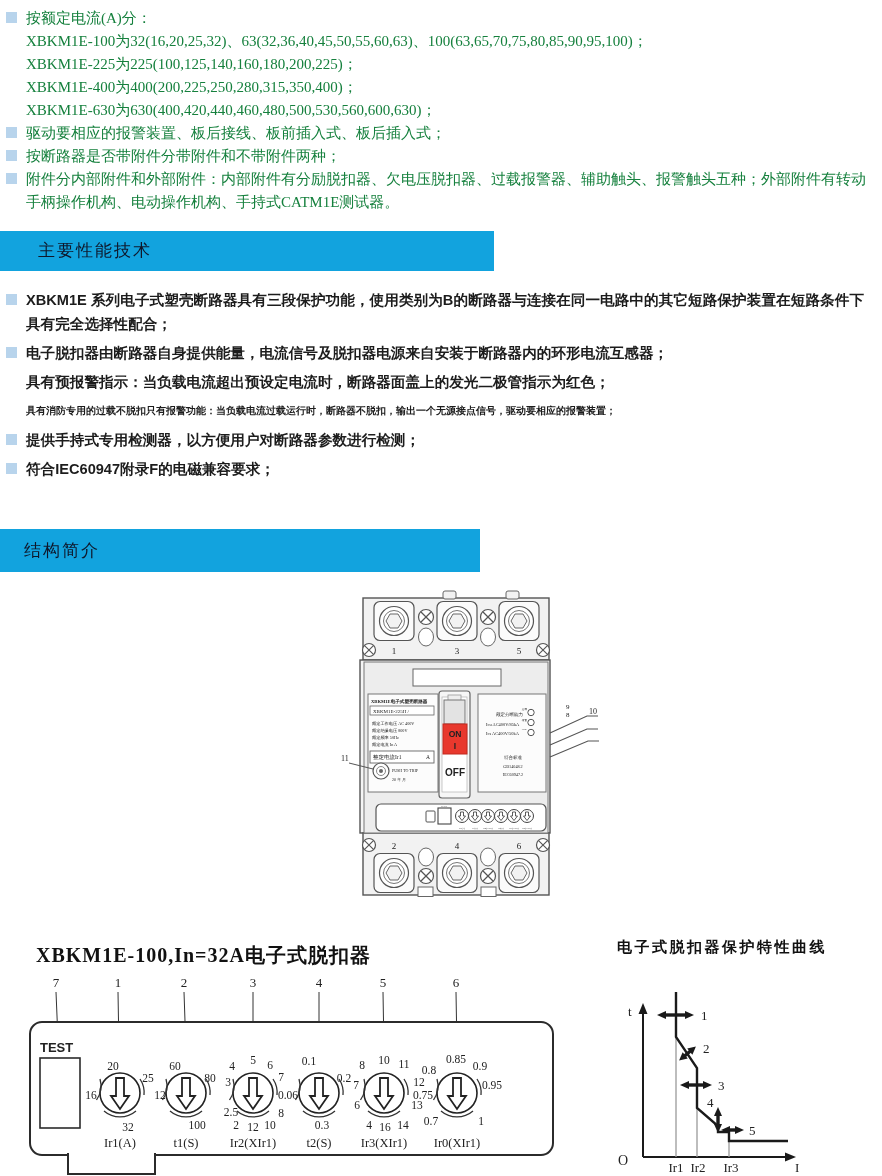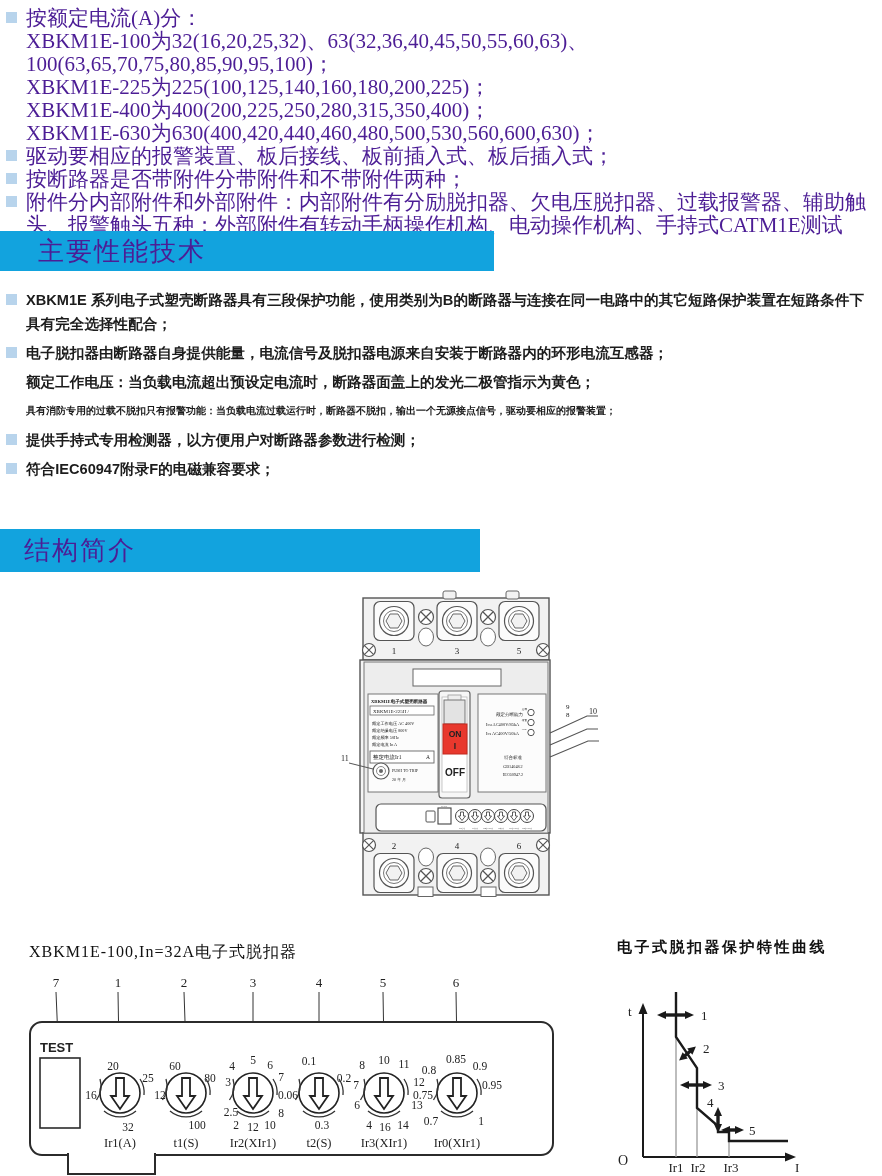--- a/index.html
+++ b/index.html
@@ -1,36 +1,36 @@
 <!DOCTYPE html>
 <html><head>
 <meta charset="utf-8">
 <style>
   html,body{margin:0;padding:0;}
   body{width:882px;height:1176px;position:relative;overflow:hidden;background:#fff;
        font-family:"Liberation Sans",sans-serif;}
   
   .sec{position:absolute;left:6px;}
-  #section1{top:7px;width:864px;font-family:"Liberation Serif",serif;font-size:21px;
-            line-height:23px;color:#4c1d95;}
+  #section1{top:7px;width:864px;font-family:"Liberation Serif",serif;font-size:15px;
+            line-height:23px;color:#15803d;}
   #section2{top:288px;width:858px;font-size:14.6px;line-height:24px;font-weight:bold;
             color:#1c1c1c;}
   .item{position:relative;padding-left:20px;}
   #section2 .item{margin-bottom:5px;text-align:justify;}
   .blt{position:absolute;left:0;top:5px;width:11px;height:11px;background:#B8D4EC;}
   #section2 .blt{top:6px;}
   .fit{font-size:10px;}
   
-  .bluebar{position:absolute;left:0;width:456px;background:#12A3DE;color:#4c1d95;
-           font-size:26px;letter-spacing:2px;}
+  .bluebar{position:absolute;left:0;width:456px;background:#12A3DE;color:#0f172a;
+           font-size:17px;letter-spacing:2px;}
   #bar1{top:231px;height:40px;line-height:40px;padding-left:38px;}
   #bar2{top:529px;height:43px;line-height:43px;padding-left:24px;}
   
-  #tripTitle{position:absolute;left:29px;top:942px;font-family:"Liberation Serif",serif;
-             font-size:16px;font-weight:normal;letter-spacing:1px;color:#111;}
+  #tripTitle{position:absolute;left:36px;top:942px;font-family:"Liberation Serif",serif;
+             font-size:20px;font-weight:bold;letter-spacing:1px;color:#111;}
   #curveTitle{position:absolute;left:606px;top:938px;font-size:15px;font-weight:bold;
               letter-spacing:2.5px;color:#111;padding-left:11px;}
   svg{position:absolute;}
   svg text{font-family:"Liberation Serif",serif;fill:#222;}
   .sans{font-family:"Liberation Sans",sans-serif;}
 </style>
 </head>
 <body>
 
 <div id="section1" class="sec">
@@ -45,21 +45,21 @@
 </div>
 
 <div id="bar1" class="bluebar">
   <span>主要性能技术</span>
 </div>
 
 <div id="section2" class="sec">
   <div class="item"><span class="blt"></span><span>XBKM1E 系列电子式塑壳断路器具有三段保护功能，使用类别为B的断路器与连接在同一电路中的其它短路保护装置在短路条件下具有完全选择性配合；</span></div>
   <div class="item"><span class="blt"></span></div>
   <div class="item"><span class="blt"></span><span>电子脱扣器由断路器自身提供能量，电流信号及脱扣器电源来自安装于断路器内的环形电流互感器；</span></div>
-  <div class="item noblt"><span>额定工作电压：当负载电流超出预设定电流时，断路器面盖上的发光二极管指示为黄色；</span></div>
+  <div class="item noblt"><span>具有预报警指示：当负载电流超出预设定电流时，断路器面盖上的发光二极管指示为红色；</span></div>
   <div class="item noblt fit"><span>具有消防专用的过载不脱扣只有报警功能：当负载电流过载运行时，断路器不脱扣，输出一个无源接点信号，驱动要相应的报警装置；</span></div>
   <div class="item"><span class="blt"></span><span>提供手持式专用检测器，以方便用户对断路器参数进行检测；</span></div>
   <div class="item"><span class="blt"></span><span>符合IEC60947附录F的电磁兼容要求；</span></div>
 </div>
 
 <div id="bar2" class="bluebar">
   <span>结构简介</span>
 </div>
 
 <svg style="left:330px;top:586px;" width="290" height="316" viewBox="330 586 290 316">

